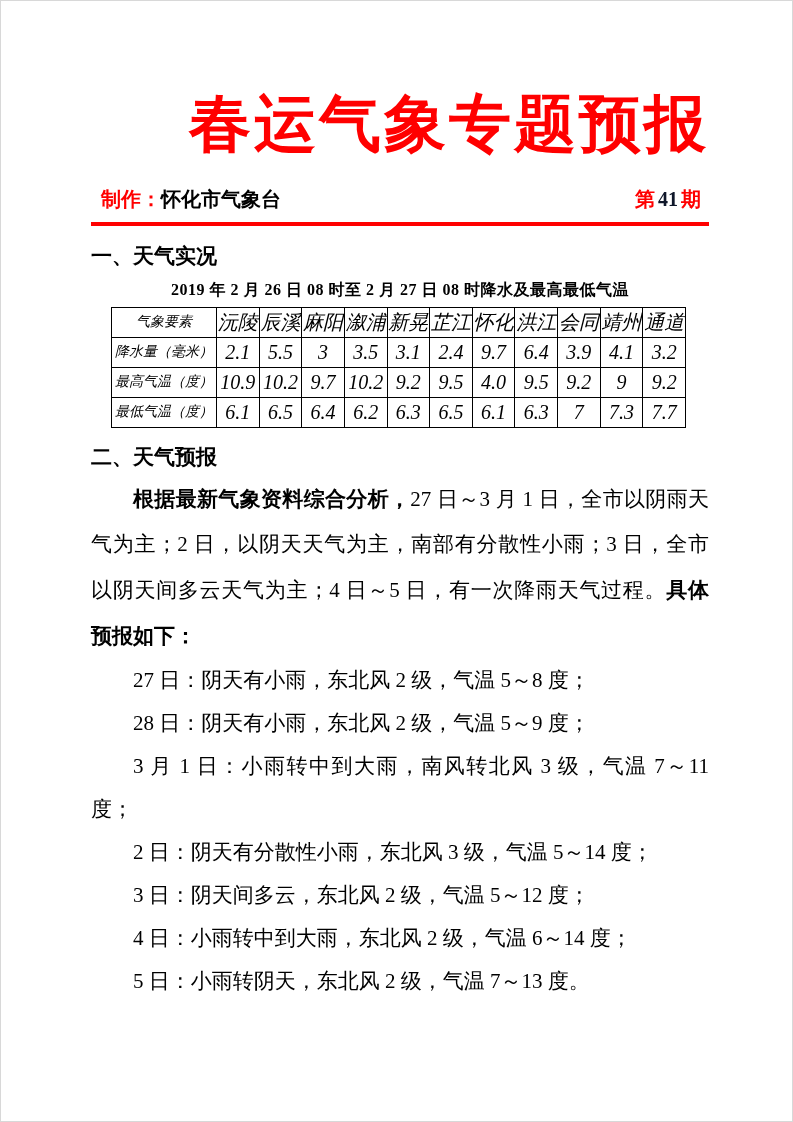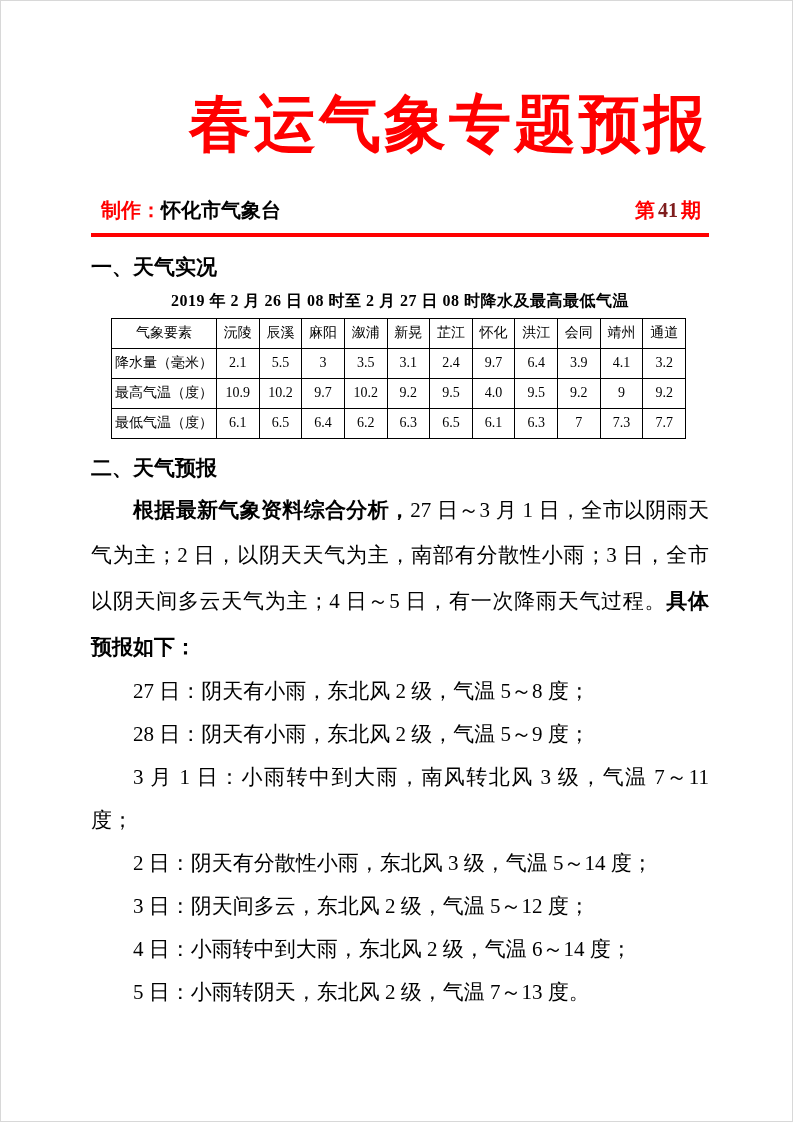--- a/index.html
+++ b/index.html
@@ -18,31 +18,31 @@
   .doc-title {
     text-align: right;
     color: #ff0000;
     font-size: 62px;
     font-weight: bold;
     letter-spacing: 3px;
     line-height: 1.15;
     font-family: "Liberation Serif", "DejaVu Serif", serif;
   }
   .meta-row {
-    margin-top: 37px;
+    margin-top: 26px;
     display: flex;
     justify-content: space-between;
     align-items: baseline;
     font-family: "Liberation Sans", "DejaVu Sans", sans-serif;
     font-weight: bold;
     font-size: 20px;
     padding: 0 8px 0 10px;
   }
   .red { color: #ff0000; }
-  .num { font-family: "Liberation Serif", "DejaVu Serif", serif; color: #7f1d1d; padding: 0 3px; }
+  .num { font-family: "Liberation Serif", "DejaVu Serif", serif; color: #0f172a; padding: 0 3px; }
   .red-rule {
     margin-top: 9px;
     height: 4px;
     background: #ff0000;
   }
   .section-heading {
     margin-top: 15px;
     font-family: "Liberation Sans", "DejaVu Sans", sans-serif;
     font-weight: bold;
     font-size: 21px;
@@ -53,26 +53,27 @@
     text-align: center;
     font-weight: bold;
     font-size: 16px;
     letter-spacing: 0.5px;
   }
   table.weather {
     margin: 6px 0 0 20px;
     border-collapse: collapse;
     table-layout: fixed;
     width: 575px;
+    font-style: italic;
   }
   table.weather th, table.weather td {
     border: 1px solid #000;
     text-align: center;
     font-weight: normal;
-    font-size: 14px;
+    font-size: 20px;
     height: 30px;
     padding: 0;
     overflow: hidden;
     white-space: nowrap;
   }
   table.weather .label-col { width: 105px; font-size: 14px; }
   .body-p {
     font-size: 21px;
     line-height: 45px;
     text-indent: 2em;

